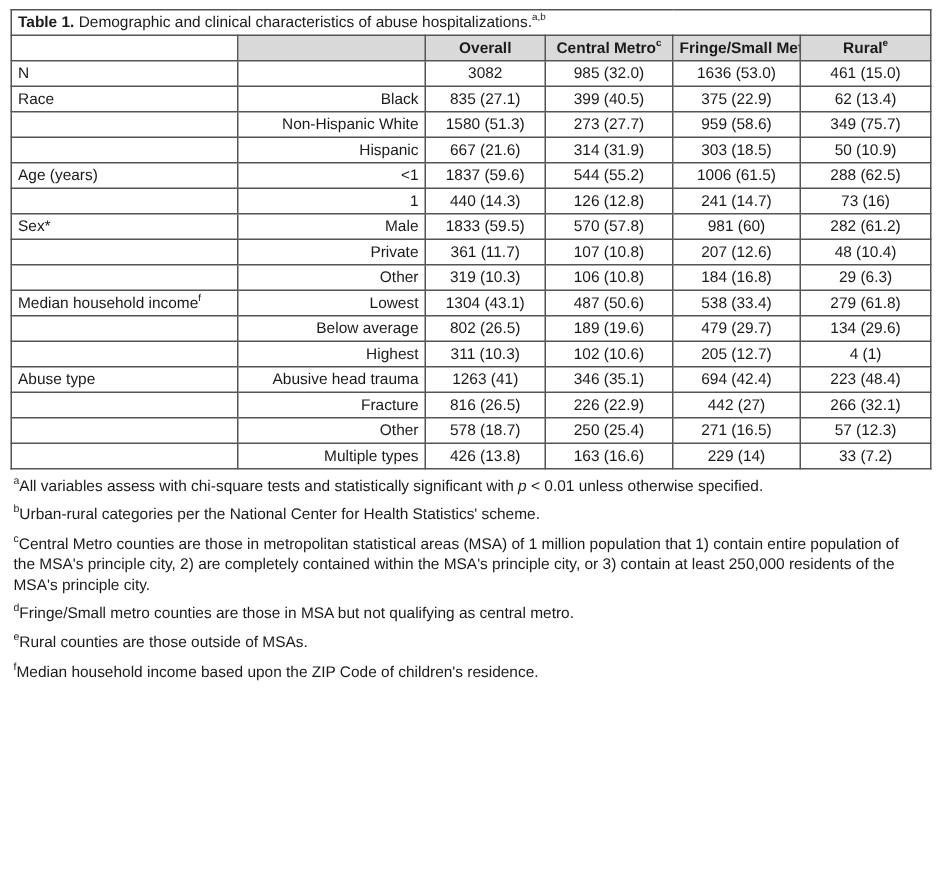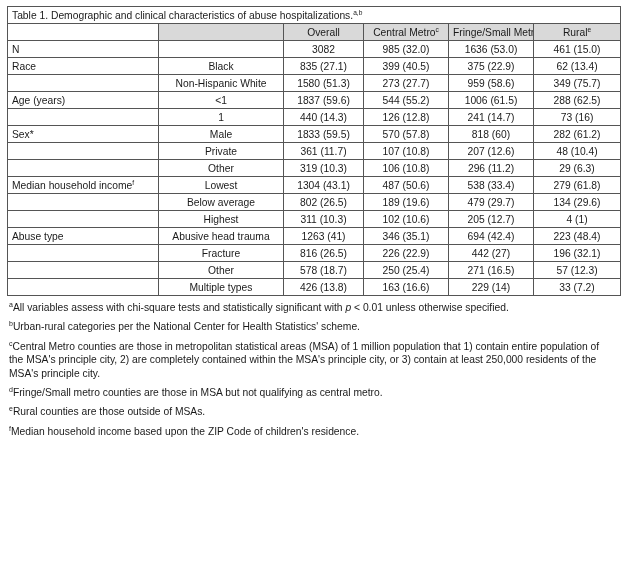--- a/index.html
+++ b/index.html
@@ -39,34 +39,34 @@
     white-space: nowrap;
   }
   .title-cell {
     font-size: 10.8px;
     text-align: left;
     padding: 3px 4px 4px 4px;
     height: 21px;
     background: #ffffff;
     border-bottom: 1px solid #555;
   }
-  .title-cell .tnum { font-weight: normal; }
+  .title-cell .tnum { font-weight: bold; }
   .hdr {
     background: #d9d9d9;
-    font-weight: normal;
+    font-weight: bold;
     text-align: center;
     height: 49px;
     vertical-align: middle;
     white-space: normal;
     line-height: 13px;
   }
   .hdr.blank { background: #d9d9d9; }
   .hdr.empty-left { background: #ffffff; }
   td.lbl { text-align: left; }
-  td.sub { text-align: center; }
+  td.sub { text-align: right; }
   td.num { text-align: center; }
   sup {
     font-size: 6.6px;
     vertical-align: super;
     line-height: 0;
   }
   .notes {
     margin-top: 5px;
     padding-left: 2px;
   }
@@ -130,57 +130,65 @@
         </tr>
         <tr>
           <td class="lbl"></td>
           <td class="sub">Non-Hispanic White</td>
           <td class="num">1580 (51.3)</td>
           <td class="num">273 (27.7)</td>
           <td class="num">959 (58.6)</td>
           <td class="num">349 (75.7)</td>
         </tr>
         <tr>
+          <td class="lbl"></td>
+          <td class="sub">Hispanic</td>
+          <td class="num">667 (21.6)</td>
+          <td class="num">314 (31.9)</td>
+          <td class="num">303 (18.5)</td>
+          <td class="num">50 (10.9)</td>
+        </tr>
+        <tr>
           <td class="lbl">Age (years)</td>
           <td class="sub">&lt;1</td>
           <td class="num">1837 (59.6)</td>
           <td class="num">544 (55.2)</td>
           <td class="num">1006 (61.5)</td>
           <td class="num">288 (62.5)</td>
         </tr>
         <tr>
           <td class="lbl"></td>
           <td class="sub">1</td>
           <td class="num">440 (14.3)</td>
           <td class="num">126 (12.8)</td>
           <td class="num">241 (14.7)</td>
           <td class="num">73 (16)</td>
         </tr>
         <tr>
           <td class="lbl">Sex*</td>
           <td class="sub">Male</td>
           <td class="num">1833 (59.5)</td>
           <td class="num">570 (57.8)</td>
-          <td class="num">818 (60)</td>
+          <td class="num">981 (60)</td>
           <td class="num">282 (61.2)</td>
         </tr>
         <tr>
           <td class="lbl"></td>
           <td class="sub">Private</td>
           <td class="num">361 (11.7)</td>
           <td class="num">107 (10.8)</td>
           <td class="num">207 (12.6)</td>
           <td class="num">48 (10.4)</td>
         </tr>
         <tr>
           <td class="lbl"></td>
           <td class="sub">Other</td>
           <td class="num">319 (10.3)</td>
           <td class="num">106 (10.8)</td>
-          <td class="num">296 (11.2)</td>
+          <td class="num">184 (16.8)</td>
           <td class="num">29 (6.3)</td>
         </tr>
         <tr>
           <td class="lbl">Median household income<sup>f</sup></td>
           <td class="sub">Lowest</td>
           <td class="num">1304 (43.1)</td>
           <td class="num">487 (50.6)</td>
           <td class="num">538 (33.4)</td>
           <td class="num">279 (61.8)</td>
         </tr>
@@ -207,21 +215,21 @@
           <td class="num">346 (35.1)</td>
           <td class="num">694 (42.4)</td>
           <td class="num">223 (48.4)</td>
         </tr>
         <tr>
           <td class="lbl"></td>
           <td class="sub">Fracture</td>
           <td class="num">816 (26.5)</td>
           <td class="num">226 (22.9)</td>
           <td class="num">442 (27)</td>
-          <td class="num">196 (32.1)</td>
+          <td class="num">266 (32.1)</td>
         </tr>
         <tr>
           <td class="lbl"></td>
           <td class="sub">Other</td>
           <td class="num">578 (18.7)</td>
           <td class="num">250 (25.4)</td>
           <td class="num">271 (16.5)</td>
           <td class="num">57 (12.3)</td>
         </tr>
         <tr>

